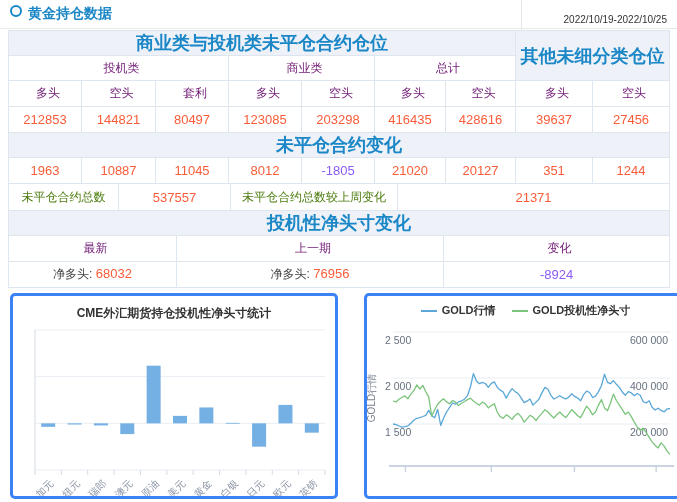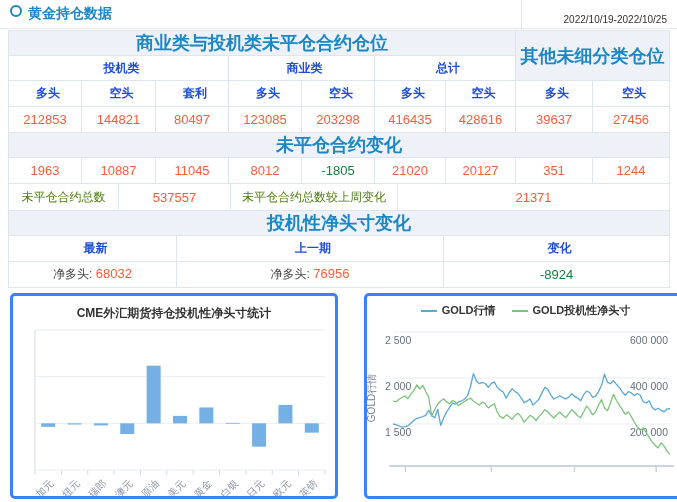--- a/index.html
+++ b/index.html
@@ -14,24 +14,24 @@
        color:#1b87c6;font-weight:bold;font-size:14px;}
   .circle-ico{width:8px;height:8px;border:2.5px solid #1b87c6;border-radius:50%;display:inline-block;}
   .hdr-date{margin-left:auto;height:28px;line-height:28px;border-left:1px solid #e5e5e5;
        padding:12px 10px 0 42px;color:#333;font-size:10px;}
   
   .tbl-wrap{position:absolute;top:30px;left:8px;width:661px;}
   table{border-collapse:collapse;table-layout:fixed;width:661px;}
   table+table{margin-top:-1px;}
   td{border:1px solid #dde5ee;text-align:center;padding:0;font-size:12px;color:#444;height:24px;overflow:hidden;white-space:nowrap;}
   td.sec{background:#eef2f8;color:#1b87c6;font-weight:bold;font-size:18px;height:23px;}
-  td.subhdr{font-weight:bold;color:#1d4ed8;padding-left:6px;}
+  td.subhdr{font-weight:normal;color:#701a75;padding-left:6px;}
   td.lbl{font-weight:normal;color:#4d7c0f;height:26px;}
   .val{color:#f95c38;font-size:13px;}
-  .val.neg{color:#15803d;}
+  .val.neg{color:#8b5cf6;}
   tr.vrow td{height:25px;}
   
   .panel{position:absolute;top:293px;height:206px;border:3px solid #3b82f6;border-radius:5px;background:#fff;box-sizing:border-box;}
   #panel-bar{left:10px;width:328px;}
   #panel-line{left:364px;width:323px;}
   .chart-title{text-align:center;font-size:12px;font-weight:bold;color:#333;margin-top:9px;}
   .legend{display:flex;justify-content:center;align-items:center;gap:16px;margin-top:7px;font-size:11px;font-weight:bold;color:#333;}
   .legend-item{display:flex;align-items:center;gap:5px;}
   .dash{display:inline-block;width:16px;height:2px;}
   svg{display:block;}

